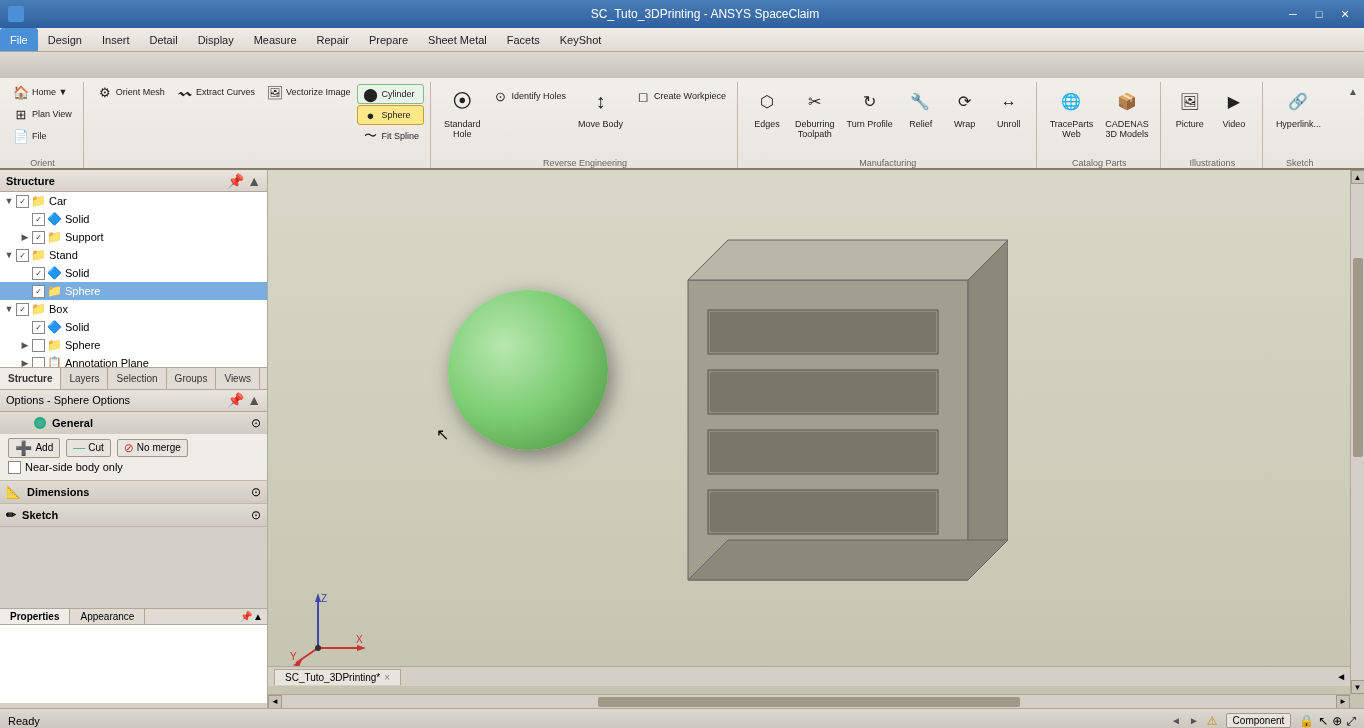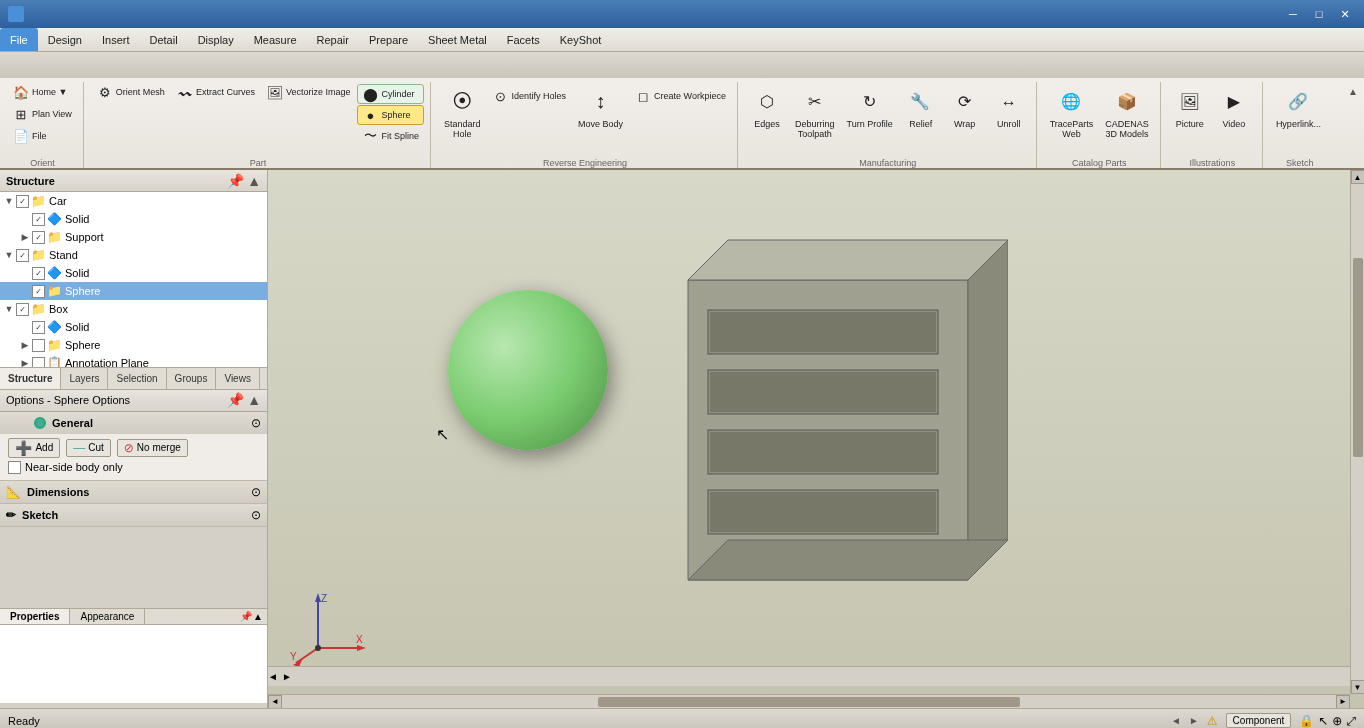--- a/index.html
+++ b/index.html
@@ -445,20 +445,21 @@
       gap: 8px;
     }
   </style>
 </head>
 <body>
 
 <div id="titlebar">
   <div style="display:flex; align-items:center; gap:6px; width:120px;">
     <div style="width:16px;height:16px;background:#4a90d9;border-radius:2px;"></div>
   </div>
+  <div class="title">SC_Tuto_3DPrinting - ANSYS SpaceClaim</div>
   <div class="win-controls">
     <button class="win-btn">─</button>
     <button class="win-btn">□</button>
     <button class="win-btn close">✕</button>
   </div>
 </div>
 
 <div id="menubar">
   <div class="menu-item active">File</div>
   <div class="menu-item">Design</div>
@@ -521,21 +522,20 @@
           <div class="ribbon-btn-small" style="background:#ffe88a;border:1px solid #c8a030;">
             <div class="btn-icon-sm">●</div>
             <span>Sphere</span>
           </div>
           <div class="ribbon-btn-small">
             <div class="btn-icon-sm">〜</div>
             <span>Fit Spline</span>
           </div>
         </div>
       </div>
-      <div class="ribbon-group-label">Part</div>
     </div>
 
     <div class="ribbon-group" style="min-width:160px;">
       <div class="ribbon-group-content">
         <div class="ribbon-btn">
           <div class="btn-icon">⦿</div>
           <span>Standard<br>Hole</span>
         </div>
         <div class="ribbon-btn-small" style="margin-top:4px;">
           <div class="btn-icon-sm">⊙</div>
@@ -844,20 +844,26 @@
 
         <line x1="30" y1="60" x2="8" y2="75" stroke="#cc3333" stroke-width="2"></line>
         <polygon points="5,77 14,72 11,79" fill="#cc3333"></polygon>
         <text x="2" y="72" font-size="10" fill="#cc3333">Y</text>
 
         <circle cx="30" cy="60" r="3" fill="#333"></circle>
       </svg>
     </div>
 
     <div class="viewport-tab-bar">
+      <div style="display:flex;align-items:center;gap:2px;margin-left:6px;flex:1;">
+        <div class="viewport-tab">
+          <span>SC_Tuto_3DPrinting*</span>
+          <span style="cursor:pointer;color:#888;">×</span>
+        </div>
+      </div>
       <div style="display:flex;align-items:center;gap:4px;padding-right:4px;">
         <button style="background:transparent;border:none;cursor:pointer;font-size:10px;">◄</button>
         <button style="background:transparent;border:none;cursor:pointer;font-size:10px;">►</button>
       </div>
     </div>
 
     <div class="viewport-scrollbar-h">
       <div class="scroll-arrow">◄</div>
       <div class="scrollbar-track">
         <div class="scrollbar-thumb" style="left:30%;width:40%;"></div>

